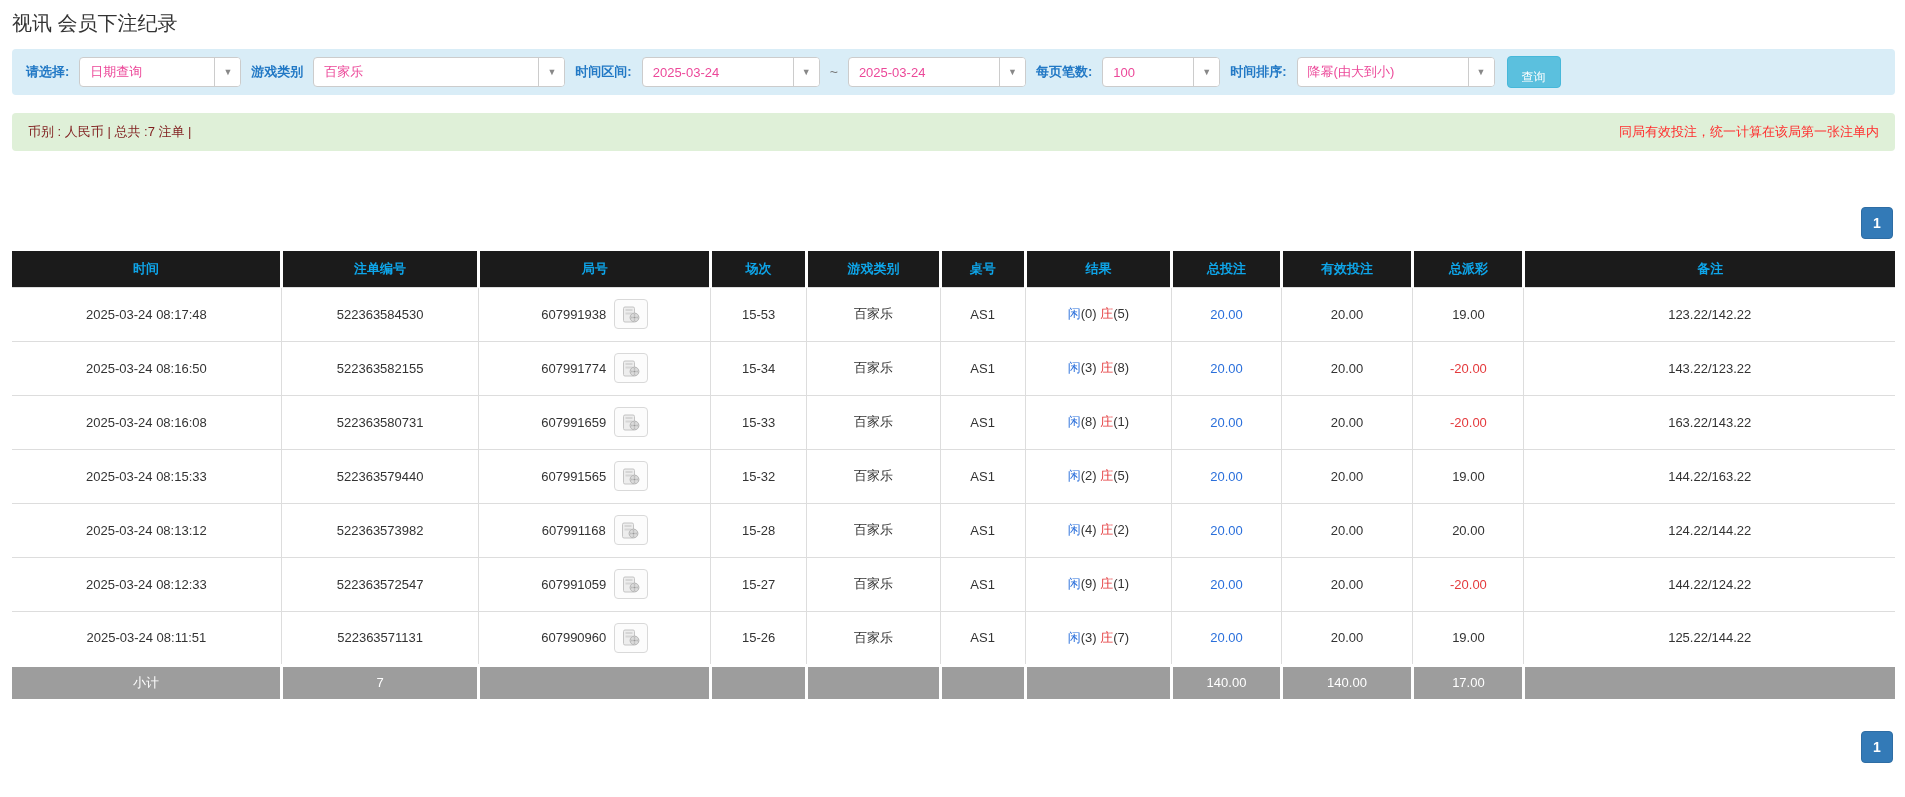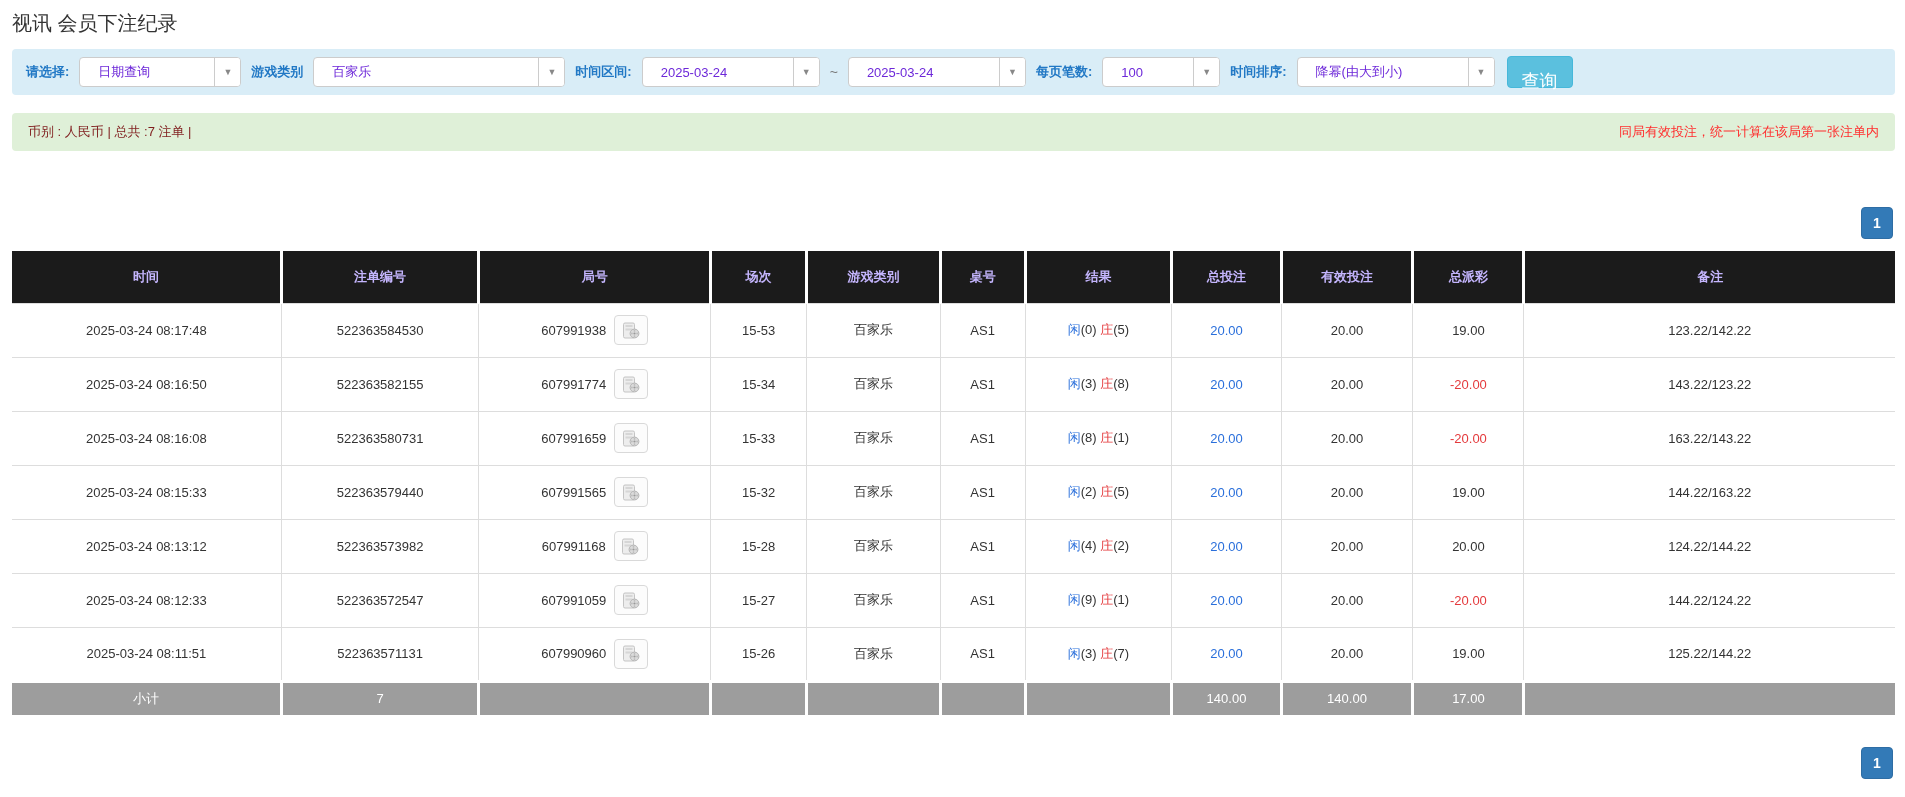--- a/index.html
+++ b/index.html
@@ -38,34 +38,34 @@
     gap:10px;
     font-size:13px;
   }
   .filter-label{color:var(--accent-blue);font-weight:bold;white-space:nowrap;}
   .tilde{color:#777;font-size:14px;}
   .select{
     background:#fff;border:1px solid #ccc;border-radius:4px;
     height:30px;display:flex;align-items:center;
     cursor:pointer;overflow:hidden;
   }
-  .select .sel-value{padding:0 18px;font-size:13px;color:#6d28d9;flex:1;white-space:nowrap;}
+  .select .sel-value{padding:0 10px;font-size:13px;color:#ec4899;flex:1;white-space:nowrap;}
   .select .sel-arrow{
     width:26px;height:100%;border-left:1px solid #ccc;
     display:flex;align-items:center;justify-content:center;
     color:#888;font-size:9px;background:#fff;
   }
   .w-select{width:162px;}
   .w-game{width:252px;}
   .w-date{width:178px;}
   .w-perpage{width:118px;}
   .w-sort{width:198px;}
   .search-btn{
     background:var(--button-cyan);border:1px solid #46b8da;color:#fff;
-    border-radius:4px;height:32px;padding:12px 14px;font-size:18px;cursor:pointer;
+    border-radius:4px;height:32px;padding:12px 14px;font-size:12px;cursor:pointer;
     margin-left:2px;
     text-align:center;
   }
 
   
   .summary-bar{
     margin-top:18px;
     background:var(--panel-green);
     border-radius:4px;
     height:38px;
@@ -96,22 +96,22 @@
   .bet-table col.c-session{width:5.1%;}
   .bet-table col.c-game{width:7.1%;}
   .bet-table col.c-table{width:4.5%;}
   .bet-table col.c-result{width:7.8%;}
   .bet-table col.c-totalbet{width:5.8%;}
   .bet-table col.c-validbet{width:7.0%;}
   .bet-table col.c-payout{width:5.9%;}
   .bet-table col.c-note{width:19.7%;}
 
   .bet-table thead th{
-    background:var(--header-bg);color:#c4b5fd;font-weight:bold;
-    height:52px;text-align:center;font-size:13px;
+    background:var(--header-bg);color:#0ea5e9;font-weight:bold;
+    height:36px;text-align:center;font-size:13px;
     border-left:3px solid #fff;
   }
   .bet-table thead th:first-child{border-left:none;}
 
   .bet-table tbody td{
     height:54px;text-align:center;vertical-align:middle;
     border:1px solid #ddd;color:#333;background:#fff;
   }
   .bet-table tbody tr.data-row td:first-child{border-left:none;}
   .bet-table tbody tr.data-row td:last-child{border-right:none;}

